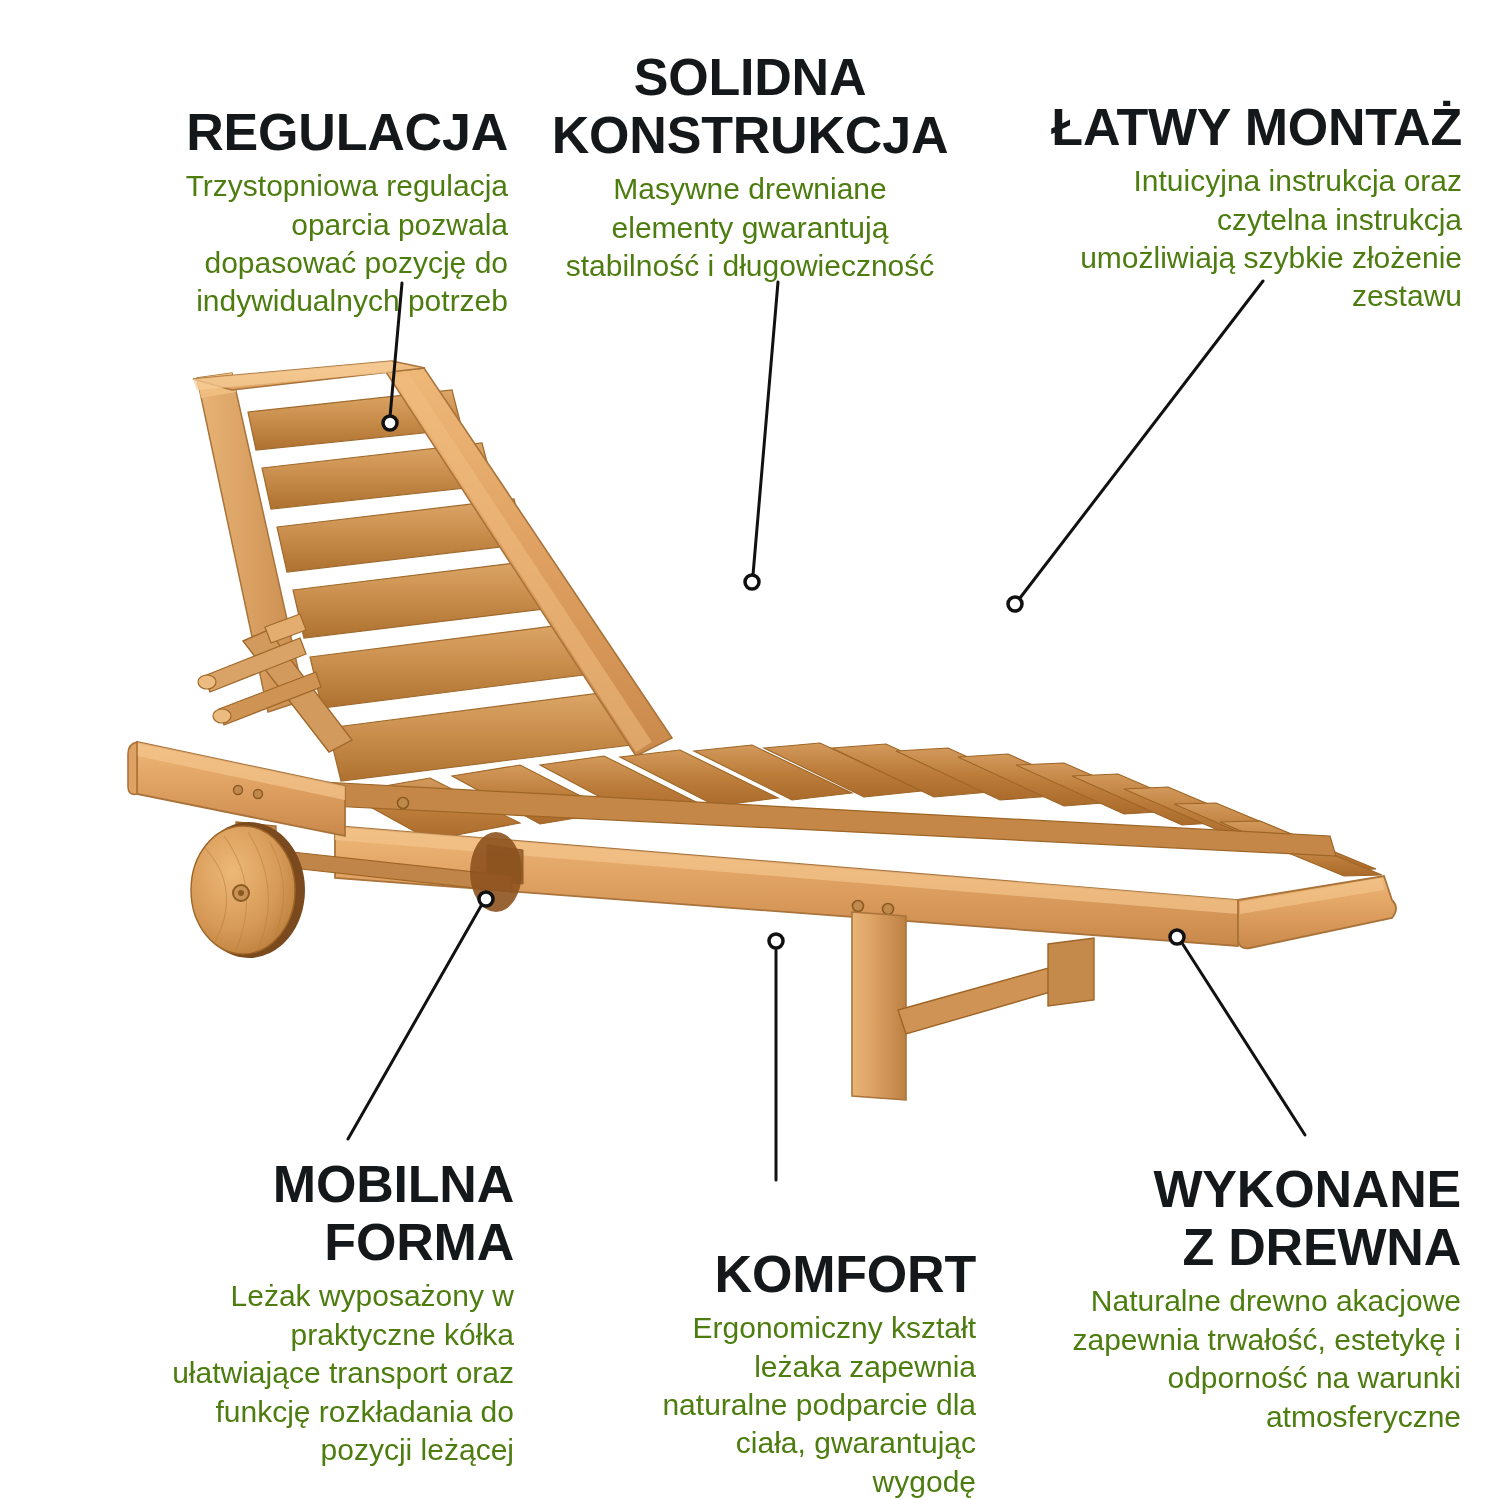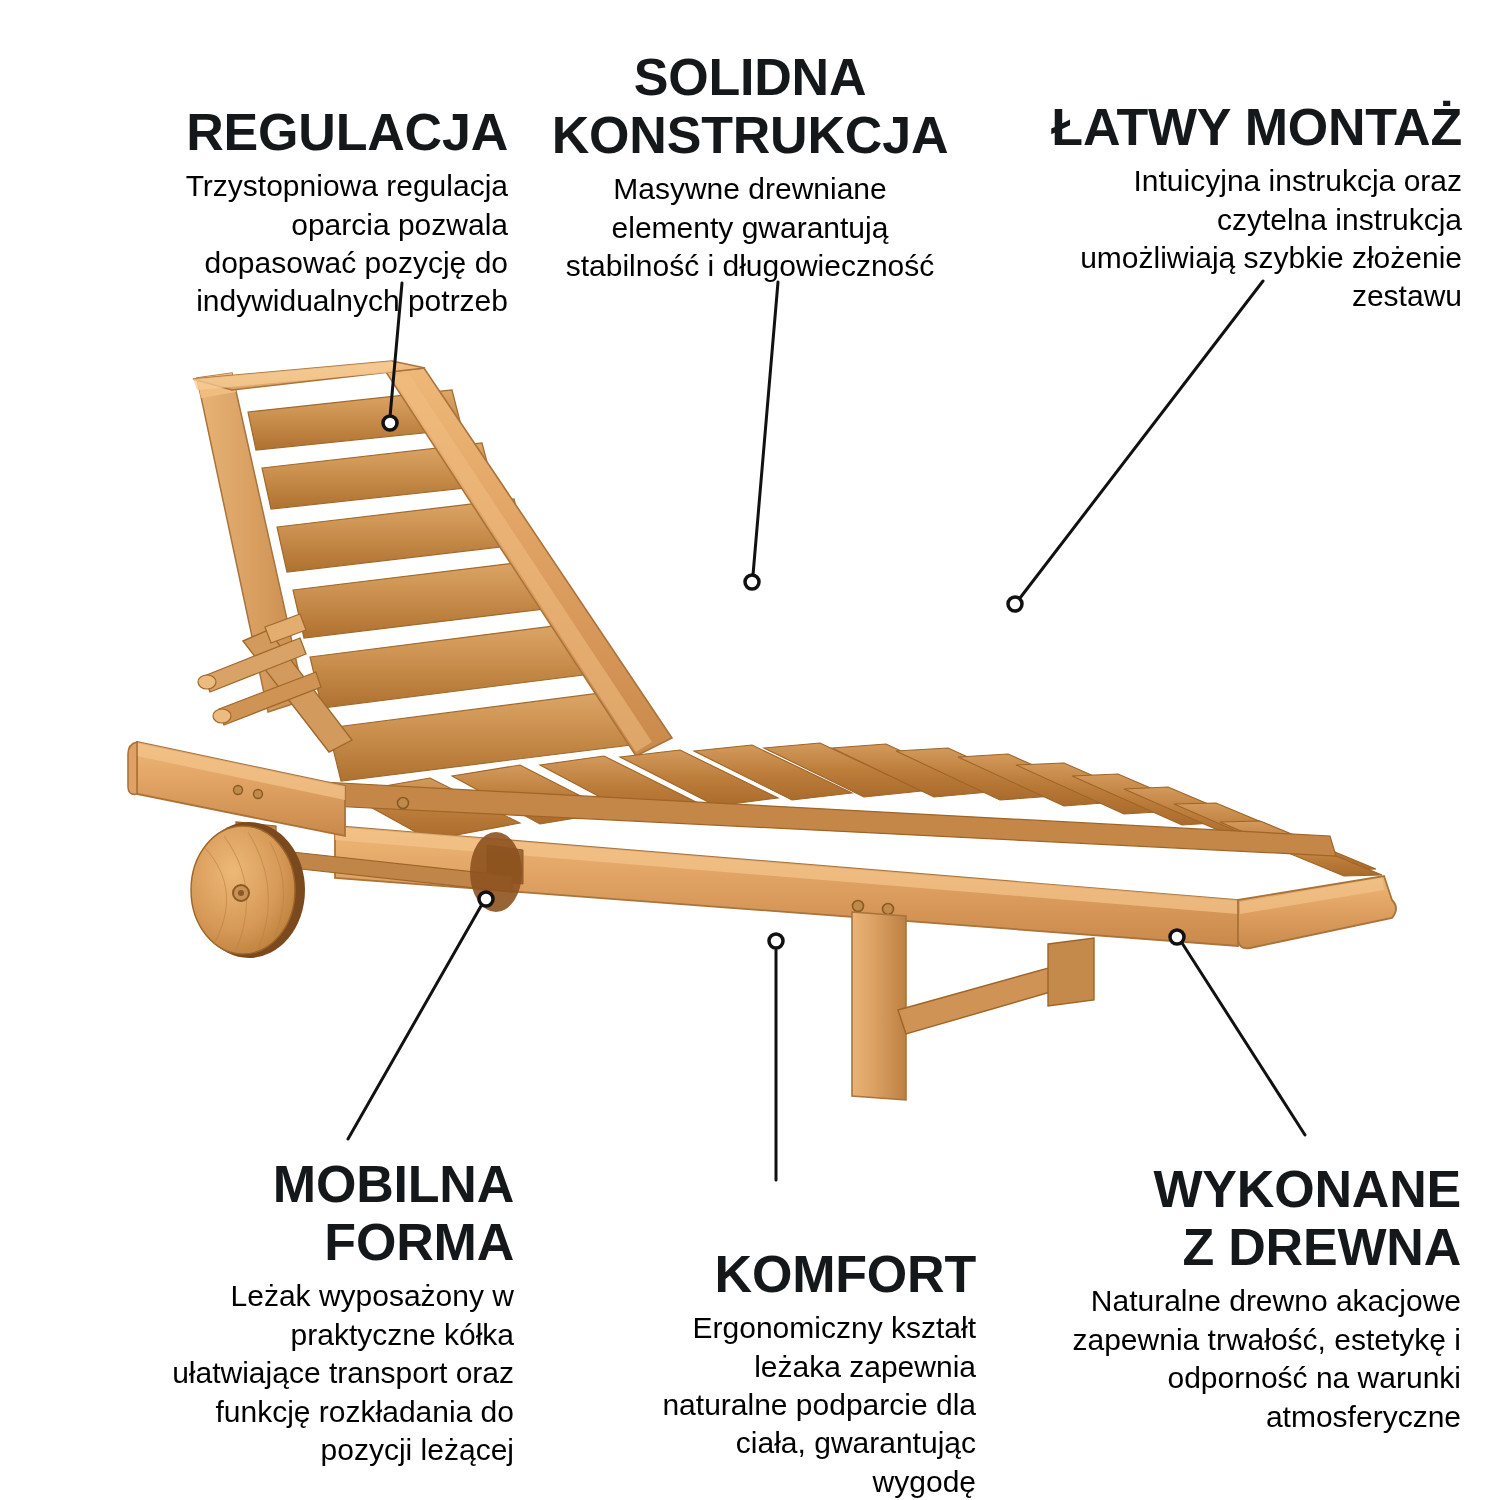--- a/index.html
+++ b/index.html
@@ -23,21 +23,21 @@
     line-height:1.12;
     letter-spacing:-0.2px;
     color:#15181a;
     margin:0 0 6px 0;
     text-transform:uppercase;
   }
   .callout .body{
     font-weight:400;
     font-size:30px;
     line-height:1.28;
-    color:#000000;
+    color:#4d7c0f;
     margin:0;
     white-space:pre-line;
   }
   .align-right{ text-align:right; }
   .align-center{ text-align:center; }
 
   
   #c-regulacja   { left:108px;  top:103px;  width:400px; }
   #c-solidna     { left:520px;  top:48px;   width:460px; }
   #c-montaz      { left:1010px; top:98px;   width:452px; }

